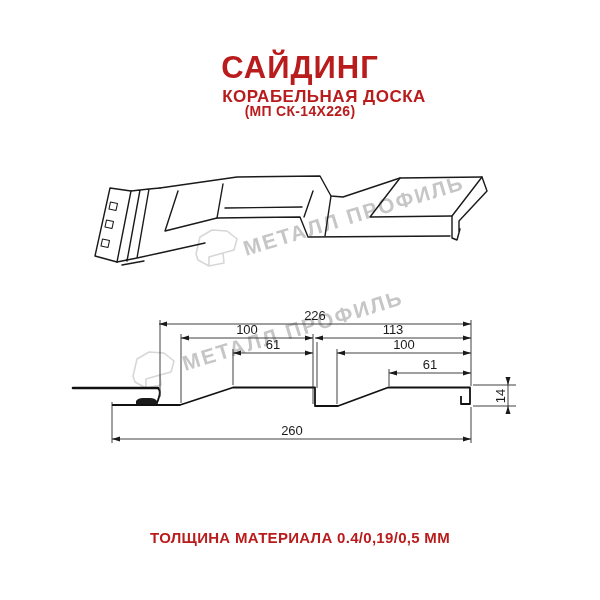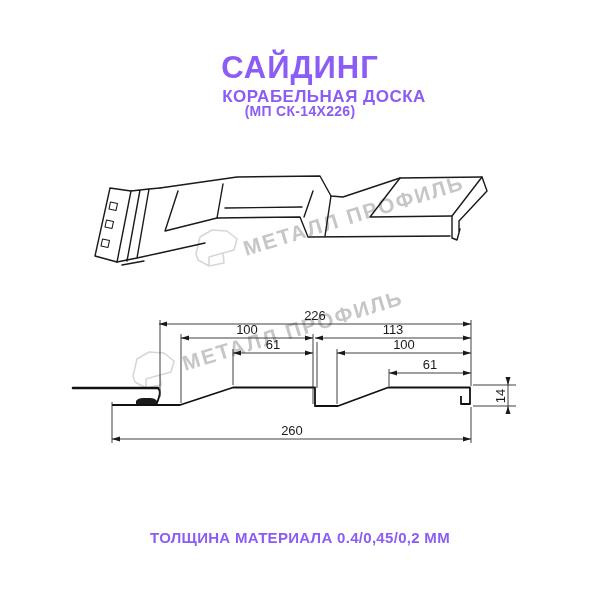--- a/index.html
+++ b/index.html
@@ -1,17 +1,17 @@
 <!DOCTYPE html>
 <html><head>
 <meta charset="utf-8">
 <style>
   html,body{margin:0;padding:0;background:#fff;}
   .canvas{position:relative;width:600px;height:600px;background:#ffffff;overflow:hidden;
-          font-family:"Liberation Sans", sans-serif;color:#8b5cf6;}
+          font-family:"Liberation Sans", sans-serif;color:#b91c1c;}
   .hdr{position:absolute;left:0;width:600px;text-align:center;}
   .title{top:50px;font-size:31px;font-weight:800;letter-spacing:1px;}
   .subtitle{top:87px;font-size:17px;font-weight:700;letter-spacing:.5px;padding-left:24px;}
   .model{top:103px;font-size:14px;font-weight:700;letter-spacing:.3px;}
   .footer{position:absolute;left:0;top:529px;width:600px;text-align:center;
           font-size:15px;font-weight:700;letter-spacing:.3px;}
   svg{position:absolute;left:0;top:0;}
   .ink{stroke:#1a1a1a;fill:none;stroke-width:1.4;stroke-linejoin:round;stroke-linecap:round;}
   .thin{stroke:#2a2a2a;fill:none;stroke-width:0.9;}
   .thick{stroke:#111;fill:none;stroke-width:2.6;stroke-linecap:round;}
@@ -117,14 +117,14 @@
         <text class="dimtxt" x="393" y="334">113</text>
         <text class="dimtxt" x="273" y="349">61</text>
         <text class="dimtxt" x="404" y="349">100</text>
         <text class="dimtxt" x="430" y="369">61</text>
         <text class="dimtxt" x="292" y="435">260</text>
         <text class="dimtxt" x="501" y="400" transform="rotate(-90 501 396)">14</text>
       </g>
     </g>
   </svg>
 
-  <div class="footer">ТОЛЩИНА МАТЕРИАЛА 0.4/0,45/0,2 ММ</div>
+  <div class="footer">ТОЛЩИНА МАТЕРИАЛА 0.4/0,19/0,5 ММ</div>
 </div>
 
 </body></html>

